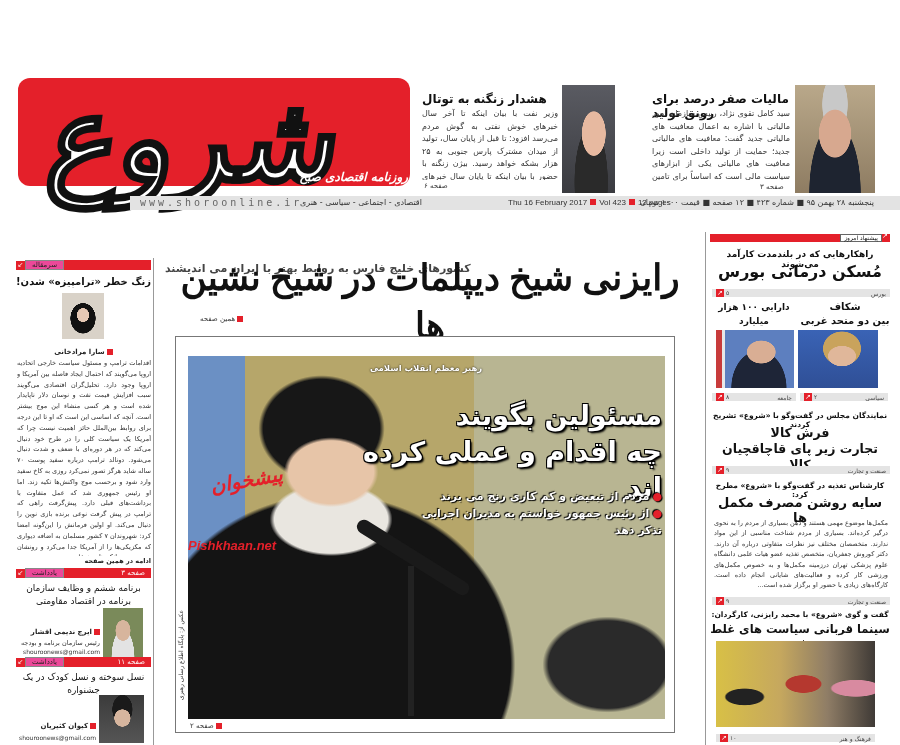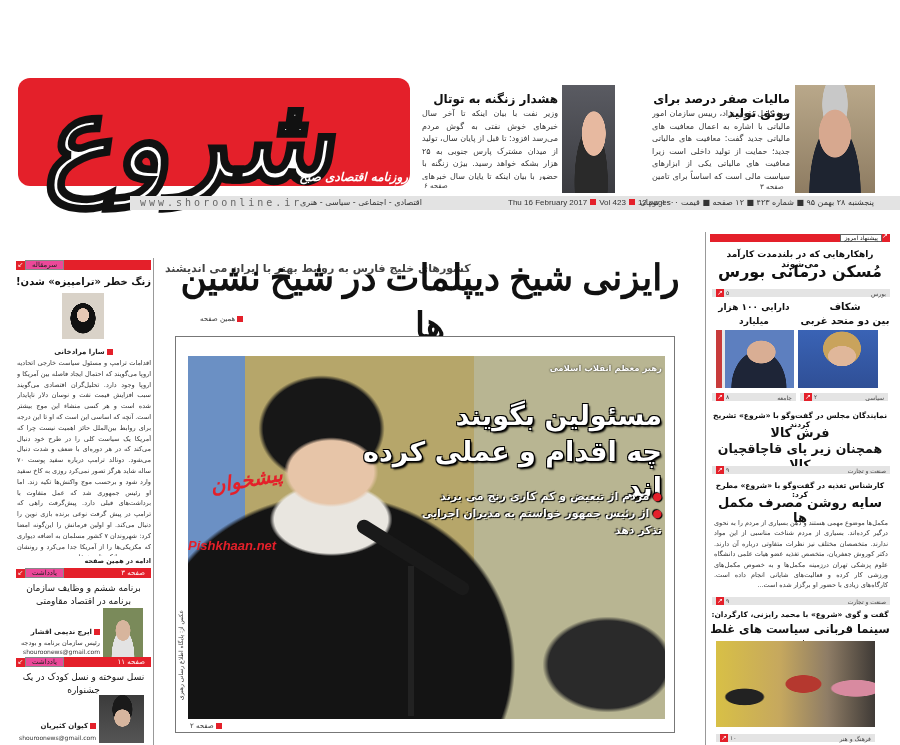--- a/index.html
+++ b/index.html
@@ -37,21 +37,21 @@
   .date-en {
     left: 508px; top: 198px; font-size: 8px; color: #333; font-family: "Liberation Sans", sans-serif;
   }
   .date-en .sq, .date-fa .sq { display: inline-block; width: 6px; height: 6px; background: #e4202a; margin: 0 3px; }
   .date-fa {
     left: 634px; top: 198px; width: 240px; font-size: 8px; color: #333; direction: rtl; text-align: right;
   }
 
   
   .teaser { font-size: 8px; line-height: 12.5px; color: #333; direction: rtl; text-align: justify; }
-  .teaser-title { font-weight: bold; font-size: 12px; direction: rtl; text-align: right; color: #111; }
+  .teaser-title { font-weight: bold; font-size: 12px; direction: rtl; text-align: left; color: #111; }
   .teaser-page { font-size: 7px; color: #333; direction: rtl; }
   .photo { background: #999; overflow: hidden; }
 
   .photo-zangeneh {
     left: 562px; top: 85px; width: 53px; height: 108px;
     background: radial-gradient(ellipse at 60% 45%, #e7b9a0 0 26%, transparent 27%),
                 radial-gradient(ellipse at 55% 90%, #2a2a2a 0 40%, transparent 41%),
                 linear-gradient(180deg, #5a5b62 0%, #3a3b40 100%);
   }
   .photo-kamal {
@@ -81,21 +81,21 @@
       radial-gradient(ellipse at 28% 20%, #171717 0 12%, transparent 13%),
       radial-gradient(ellipse at 30% 85%, #141414 0 38%, transparent 39%),
       radial-gradient(ellipse at 88% 85%, #2a2a2a 0 10%, transparent 11%),
       linear-gradient(90deg, #6b90c4 0 12%, #b6a66a 12% 60%, #b8b592 60% 100%);
   }
   .main-photo .mic {
     position: absolute; left: 170px; top: 160px; width: 130px; height: 14px; background: #1a1a1a;
     border-radius: 7px; transform: rotate(32deg); transform-origin: left center;
   }
   .main-photo .mic-stand { position: absolute; left: 220px; top: 210px; width: 6px; height: 150px; background: #222; }
-  .photo-kicker { left: 370px; top: 362px; width: 292px; font-size: 8.5px; color: #fff; font-weight: bold; direction: rtl; text-align: right; line-height: 13px; text-shadow: 0 0 2px #000; }
+  .photo-kicker { left: 370px; top: 362px; width: 292px; font-size: 8.5px; color: #fff; font-weight: bold; direction: rtl; text-align: left; line-height: 13px; text-shadow: 0 0 2px #000; }
   .photo-head {
     left: 340px; top: 398px; width: 322px; font-size: 27px; font-weight: bold; color: #fff; direction: rtl; text-align: right;
     line-height: 36px; text-shadow: 1px 1px 0 #000, -1px -1px 0 #000, 1px -1px 0 #000, -1px 1px 0 #000, 2px 2px 2px #000;
   }
   .photo-bullets { left: 400px; top: 488px; width: 262px; font-size: 11px; font-weight: bold; color: #fff; direction: rtl; text-align: right; line-height: 17px; text-shadow: 1px 1px 1px #000, -1px -1px 1px #000; }
   .photo-bullets .b { color: #e4202a; margin-left: 3px; }
   .watermark { left: 188px; top: 538px; font-family: "Liberation Sans", sans-serif; font-style: italic; font-weight: bold; color: #e4202a; font-size: 13px; }
   .watermark-fa { left: 210px; top: 468px; color: #e4202a; font-size: 20px; font-weight: bold; font-style: italic; direction: rtl; transform: rotate(-10deg); }
   .photo-credit { left: 177px; top: 610px; font-size: 6px; color: #333; writing-mode: vertical-rl; transform: rotate(180deg); direction: rtl; }
   .photo-page { left: 190px; top: 722px; font-size: 7px; color: #333; direction: rtl; }
@@ -198,21 +198,21 @@
   <span><span>۲</span> <span class="arrow-box">↗</span></span>
 </div>
 <div class="abs gray-bar" style="left:712px;top:393px;width:84px;">
   <span>جامعه</span>
   <span><span>۸</span> <span class="arrow-box">↗</span></span>
 </div>
 
 <div class="abs rhead" style="left:710px;top:411px;width:180px;font-size:7.5px;">نمایندگان مجلس در گفت‌وگو با «شروع» تشریح کردند</div>
 <div class="abs rhead" style="left:710px;top:425px;width:180px;font-size:12.5px;line-height:16px;">
   <div>فرش کالا</div>
-  <div>همچنان زیر پای قاچاقچیان کالا</div>
+  <div>تجارت زیر پای قاچاقچیان کالا</div>
 </div>
 <div class="abs gray-bar" style="left:712px;top:466px;width:178px;">
   <span>صنعت و تجارت</span>
   <span><span>۹</span> <span class="arrow-box">↗</span></span>
 </div>
 
 <div class="abs rhead" style="left:710px;top:481px;width:180px;font-size:7.5px;">کارشناس تغذیه در گفت‌وگو با «شروع» مطرح کرد:</div>
 <div class="abs rhead" style="left:710px;top:495px;width:180px;font-size:13px;">سایه روشن مصرف مکمل ها</div>
 <div class="abs left-text" style="left:714px;top:518px;width:174px;height:74px;overflow:hidden;font-size:6.5px;line-height:10.4px;">مکمل‌ها موضوع مهمی هستند و ذهن بسیاری از مردم را به نحوی درگیر کرده‌اند. بسیاری از مردم شناخت مناسبی از این مواد ندارند. متخصصان مختلف نیز نظرات متفاوتی درباره آن دارند. دکتر کوروش جعفریان، متخصص تغذیه عضو هیات علمی دانشگاه علوم پزشکی تهران درزمینه مکمل‌ها و به خصوص مکمل‌های ورزشی کار کرده و فعالیت‌های شایانی انجام داده است. کارگاه‌های زیادی با حضور او برگزار شده است...</div>
 <div class="abs gray-bar" style="left:712px;top:597px;width:178px;">

